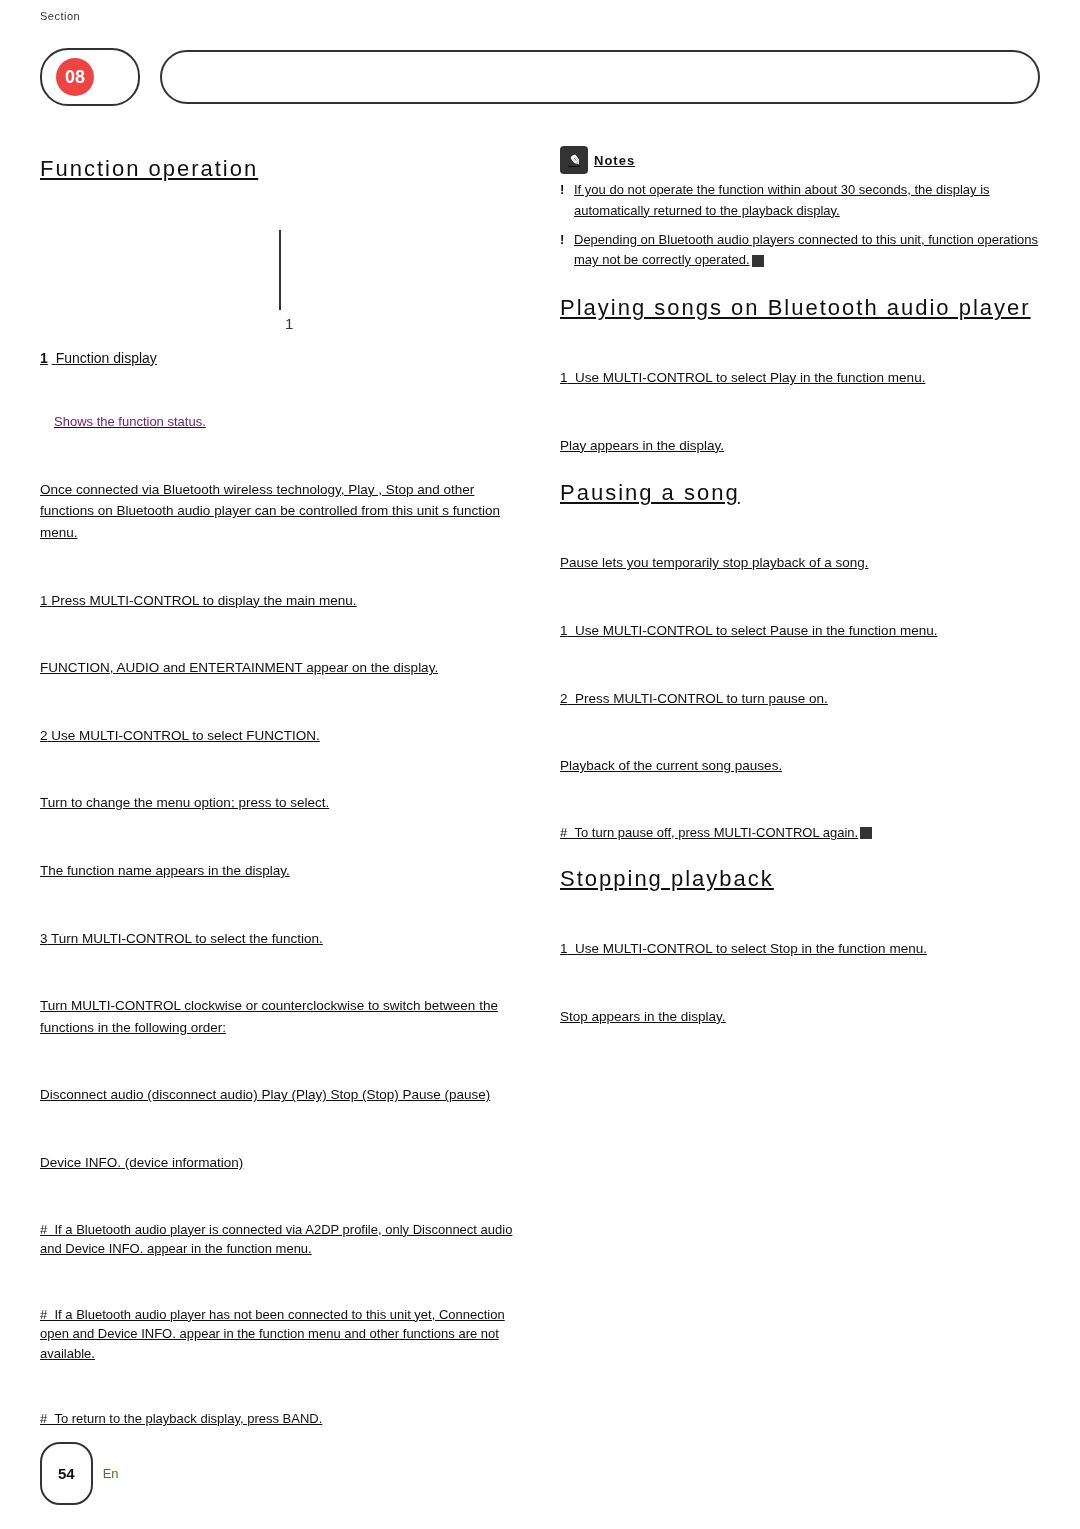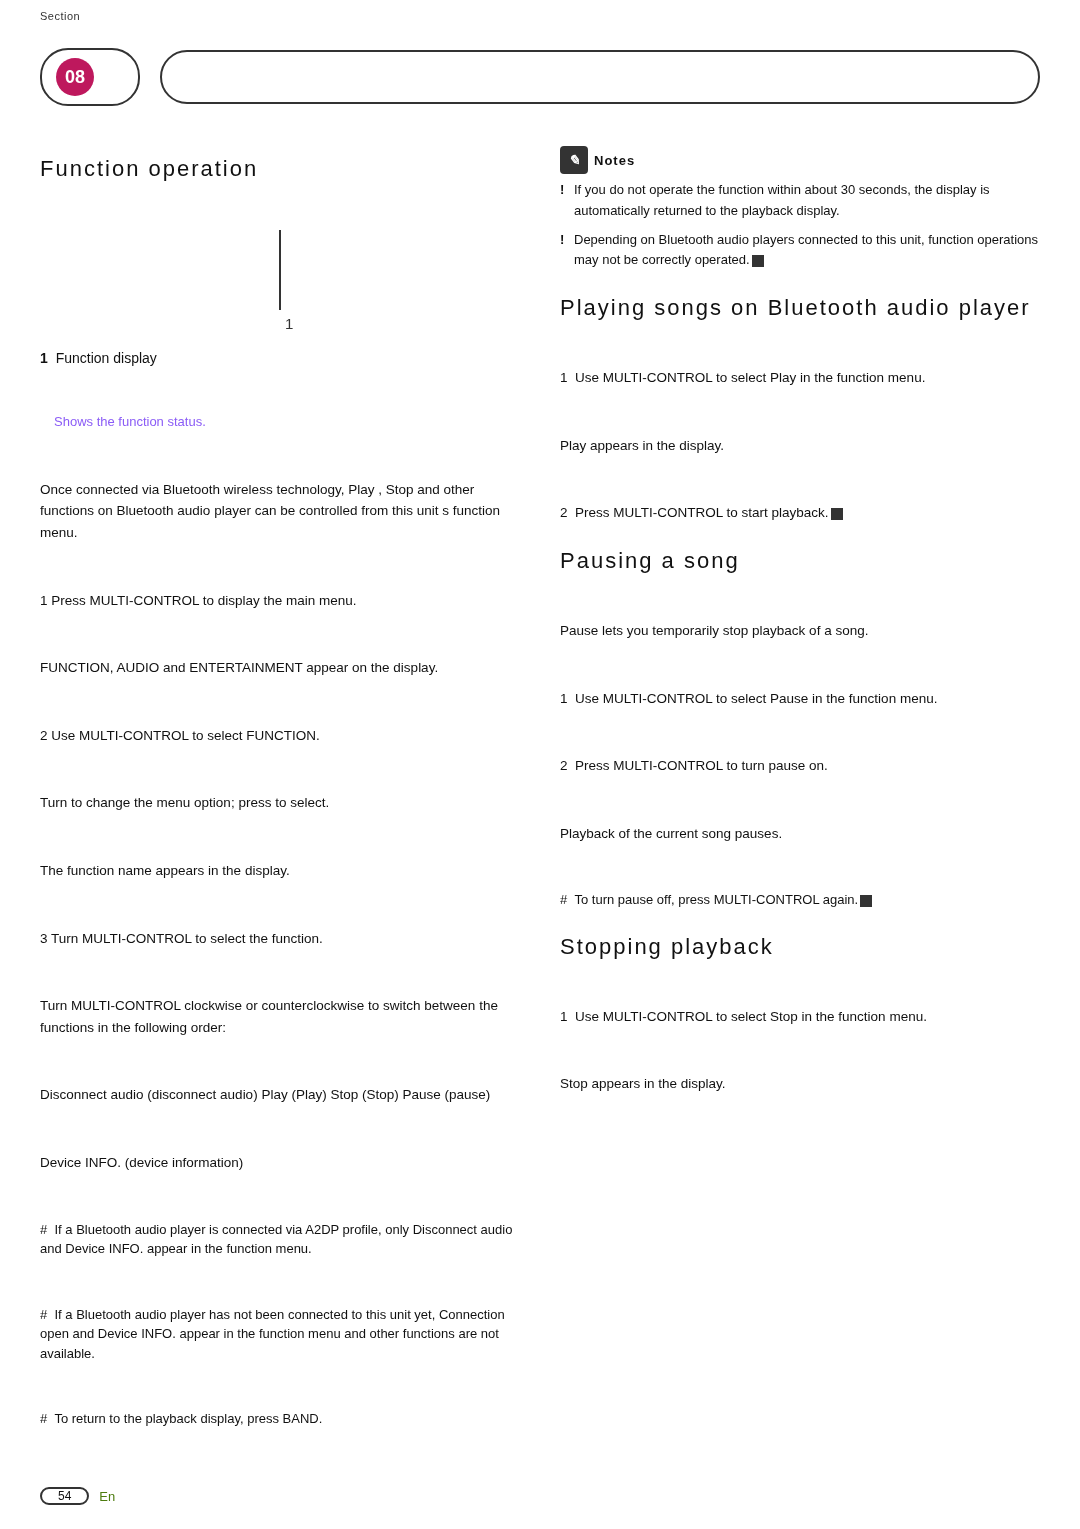--- a/index.html
+++ b/index.html
@@ -37,21 +37,21 @@
     }
     .header-left {
       display: flex;
       align-items: center;
       border: 2px solid #333;
       border-radius: 28px;
       padding: 8px 28px 8px 14px;
       margin-right: 20px;
     }
     .section-number {
-      background: #be185d;
+      background: #ef4444;
       color: #fff;
       font-size: 18px;
       font-weight: bold;
       width: 38px;
       height: 38px;
       border-radius: 50%;
       display: flex;
       align-items: center;
       justify-content: center;
       margin-right: 16px;
@@ -69,20 +69,21 @@
       padding: 8px 60px;
       flex: 1;
       height: 54px;
     }
 
     
     .content {
       display: flex;
       gap: 40px;
       margin-top: 10px;
+      text-decoration: underline;
     }
     .col-left {
       flex: 1;
       max-width: 490px;
     }
     .col-right {
       flex: 1;
       max-width: 490px;
     }
 
@@ -122,21 +123,21 @@
     
     .item-numbered {
       margin-bottom: 10px;
     }
     .item-numbered .num {
       font-weight: bold;
       margin-right: 4px;
     }
     .item-caption {
       font-size: 13px;
-      color: #8b5cf6;
+      color: #701a75;
       margin-bottom: 4px;
       padding-left: 14px;
     }
 
     p {
       font-size: 13.5px;
       line-height: 1.6;
       margin-bottom: 10px;
       margin-top: 46px;
     }
@@ -225,23 +226,23 @@
       position: absolute;
       bottom: 24px;
       left: 40px;
       display: flex;
       align-items: center;
       gap: 10px;
     }
     .page-num {
       border: 2px solid #333;
       border-radius: 20px;
-      padding: 0 16px;
-      font-size: 12px;
-      font-weight: normal;
+      padding: 21px 16px;
+      font-size: 15px;
+      font-weight: bold;
     }
     .lang-label {
       font-size: 13px;
       color: #4d7c0f;
       text-align: center;
     }
   </style>
 </head>
 <body>
 
@@ -312,23 +313,20 @@
       </div>
 
       <div class="section-divider">
         <h2 class="section-heading">Playing songs on Bluetooth audio player</h2>
 
         <div class="indent-block">
           <p class="step"><span class="num">1</span> &nbsp;Use MULTI-CONTROL to select Play in the function menu.</p>
           <p class="sub-text">Play appears in the display.</p>
         </div>
 
-        <div class="indent-block">
-          <p class="step"><span class="num">2</span> &nbsp;Press MULTI-CONTROL to start playback.<span class="stop-symbol"></span></p>
-        </div>
       </div>
 
       <div class="section-divider">
         <h2 class="section-heading">Pausing a song</h2>
 
         <p>Pause lets you temporarily stop playback of a song.</p>
 
         <div class="indent-block">
           <p class="step"><span class="num">1</span> &nbsp;Use MULTI-CONTROL to select Pause in the function menu.</p>
         </div>

